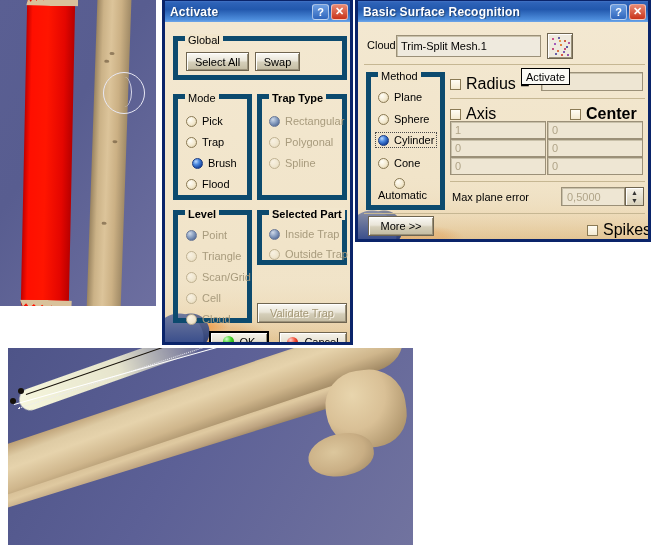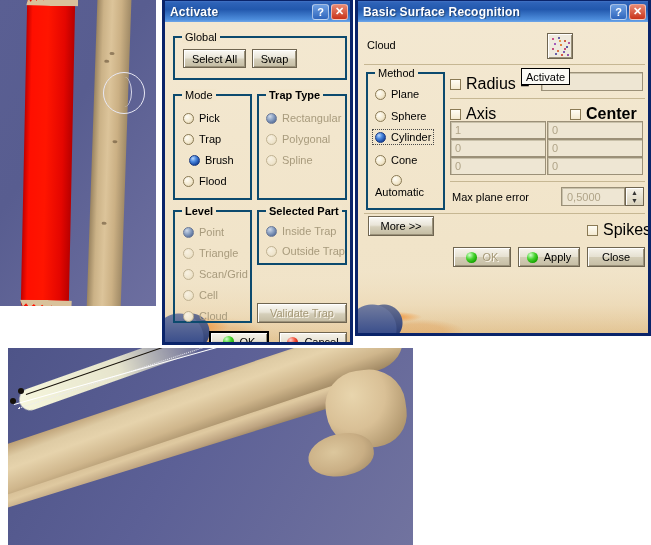--- a/index.html
+++ b/index.html
@@ -165,21 +165,21 @@
   }
   .panel-fill{
     position:absolute;inset:0;
     background:linear-gradient(180deg,#f3e8d1 0%,#f1e4c9 70%,rgba(241,228,201,.0) 100%);
     pointer-events:none;
   }
 
   
   .group{
     position:absolute;
-    border:2px solid #0c4a6e;
+    border:5px solid #0c4a6e;
     box-sizing:border-box;
   }
   .group > .glabel{
     position:absolute;top:-7px;left:7px;
     background:#f2e6cc;
     padding:0 3px;font-size:11px;color:#000;white-space:nowrap;
   }
   .group.dim > .glabel{color:#000;font-weight:bold;}
 
   
@@ -400,33 +400,34 @@
       <span class="dot dot-green"></span>
       <span>OK</span>
     </div>
     <div class="btn" style="left:114px;top:310px;width:68px;height:20px;">
       <span class="dot dot-red"></span>
       <span>Cancel</span>
     </div>
   </div>
 </div>
 
-<div class="dialog" id="surface-dialog" style="left:355px;top:0;width:296px;height:336px;">
+<div class="dialog" id="surface-dialog" style="left:355px;top:0;width:296px;height:242px;">
 
   <div class="titlebar">
     <span class="title">Basic Surface Recognition</span>
     <span class="tb-btn tb-help">?</span>
     <span class="tb-btn tb-close">✕</span>
   </div>
 
   <div class="dialog-body">
     <div class="wallpaper"></div>
     <div class="panel-fill"></div>
 
     <span class="static" style="left:9px;top:17px;">Cloud</span>
+    <div class="field white" style="left:38px;top:13px;width:145px;height:22px;">Trim-Split Mesh.1</div>
     <div class="cloud-icon" style="left:189px;top:11px;width:26px;height:26px;">
       <i style="left:4px;top:4px;background:#c31f6e;"></i>
       <i style="left:10px;top:3px;background:#3a2f8f;"></i>
       <i style="left:16px;top:6px;background:#c93010;"></i>
       <i style="left:6px;top:9px;background:#8d2ab0;"></i>
       <i style="left:12px;top:10px;background:#e05a00;"></i>
       <i style="left:18px;top:12px;background:#2c2590;"></i>
       <i style="left:4px;top:14px;background:#b31d5f;"></i>
       <i style="left:9px;top:16px;background:#d34a12;"></i>
       <i style="left:15px;top:17px;background:#5a2aa0;"></i>

